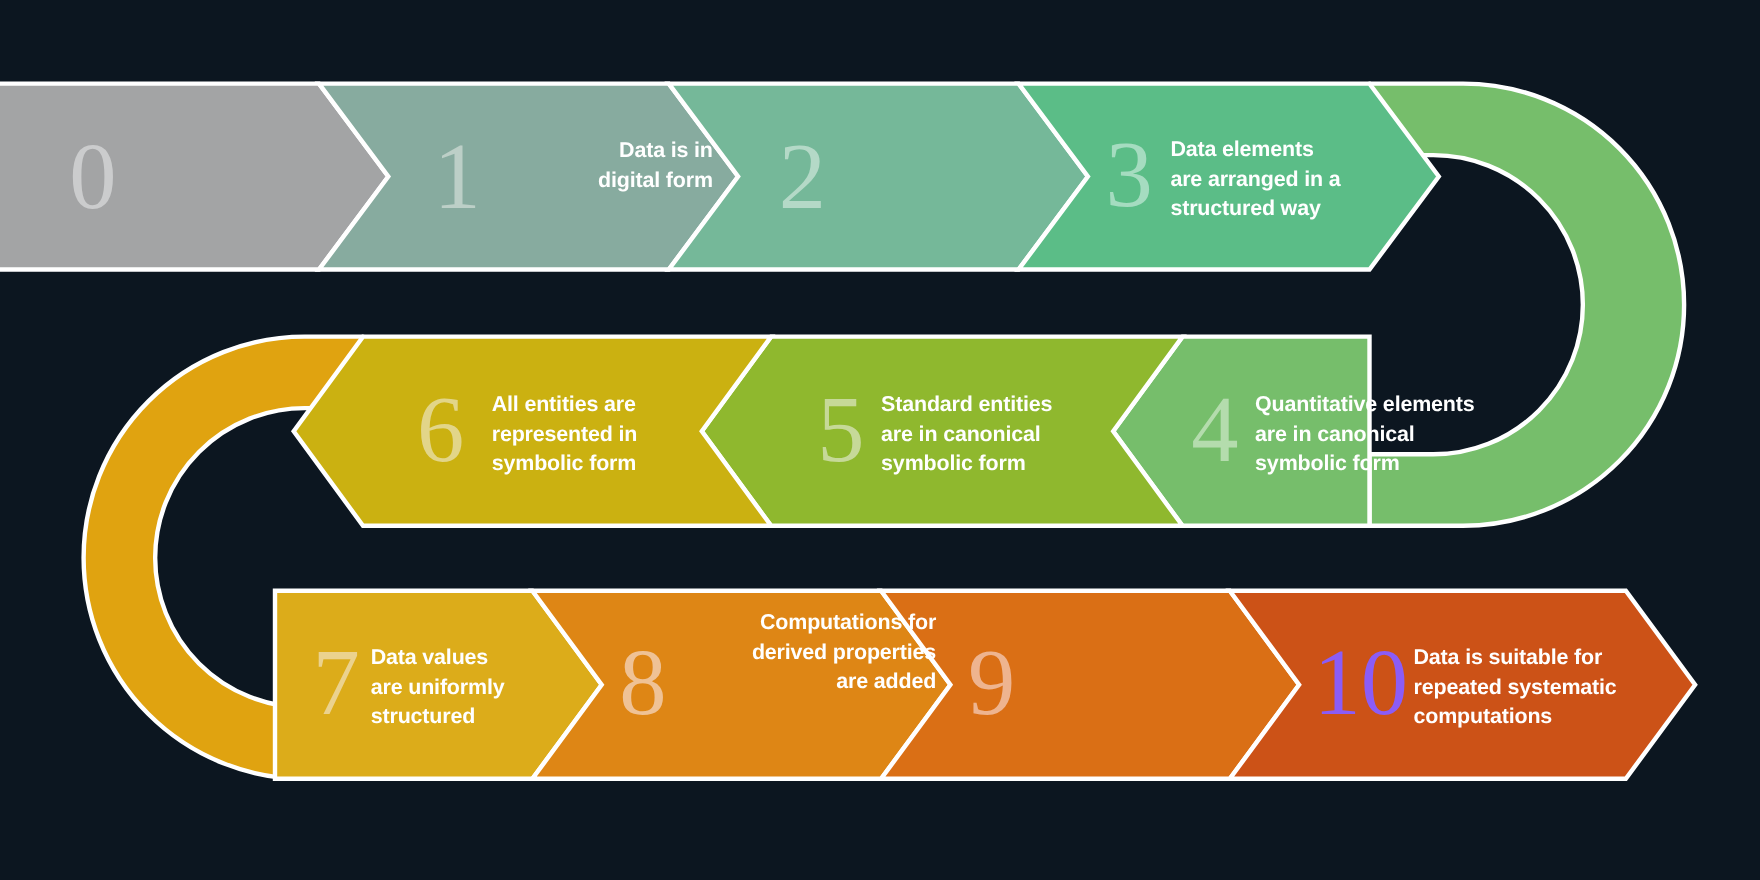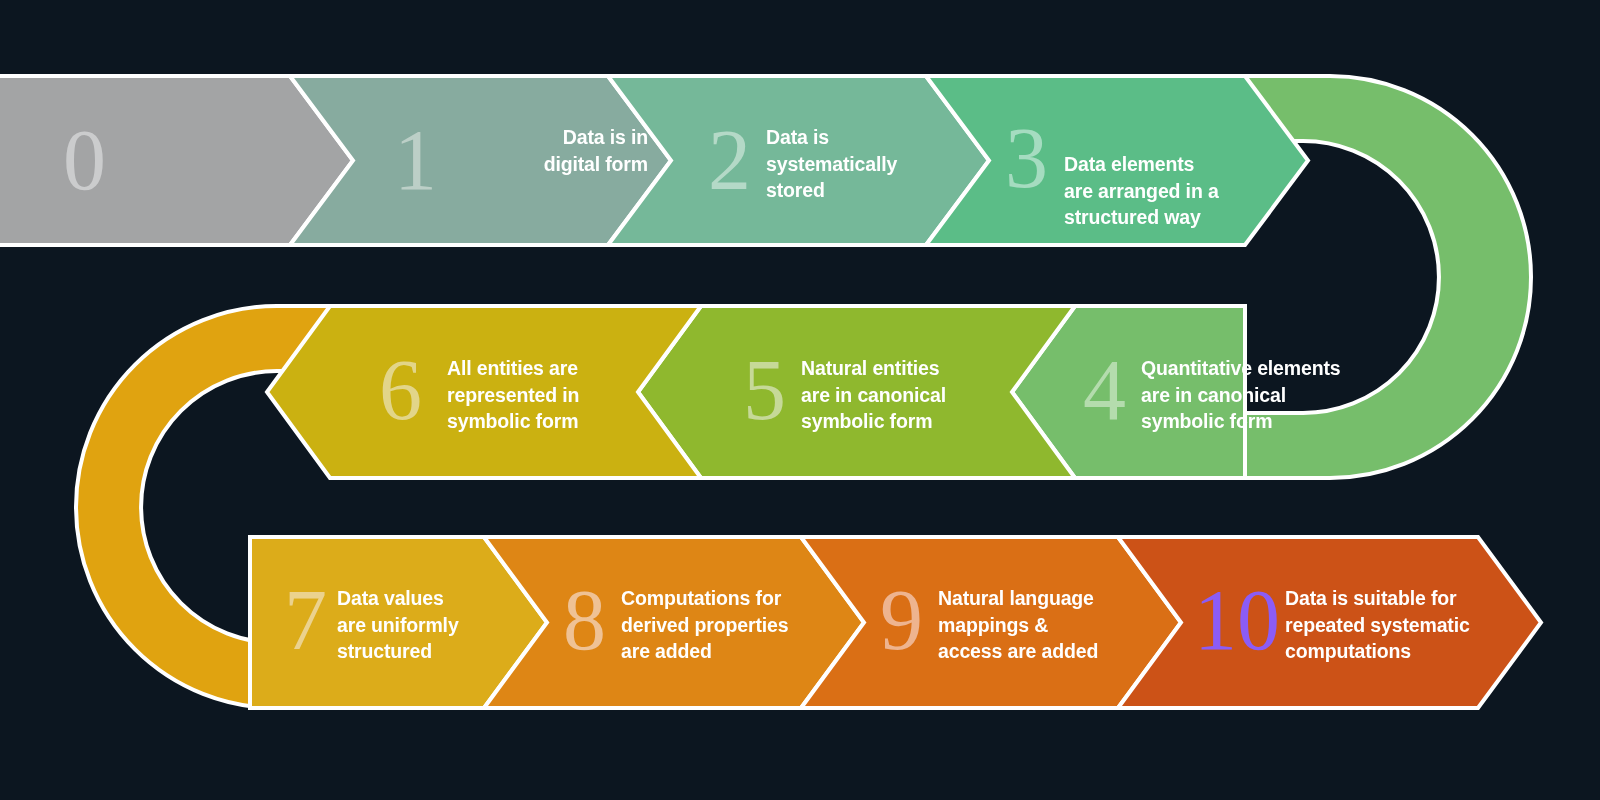--- a/index.html
+++ b/index.html
@@ -98,57 +98,51 @@
     <path d="M 1118 537 L 1478 537 L 1541 622.5 L 1478 708 L 1118 708 L 1181 622.5 Z" fill="#cc5217" stroke="#ffffff" stroke-width="4" stroke-linejoin="miter"></path>
   </svg>
 
   <div class="step-number" style="left:63px; top:117px; color:#cbcccd;">0</div>
 
   <div class="step-number" style="left:394px; top:117px; color:#bccfc7;">1</div>
   <div class="step-label" style="left:448px; top:124px; width:200px;text-align:right;">Data is in
 digital form</div>
 
   <div class="step-number" style="left:708px; top:117px; color:#b4d9c7;">2</div>
-  <div class="step-label" style="left:766px; top:124px; width:200px;">Data is
-systematically
-stored</div>
 
   <div class="step-number" style="left:1005px; top:115px; color:#a5dcc0;">3</div>
-  <div class="step-label" style="left:1064px; top:123px; width:230px;margin-top:28px;">Data elements
+  <div class="step-label" style="left:1064px; top:123px; width:230px;">Data elements
 are arranged in a
 structured way</div>
 
   <div class="step-number" style="left:1083px; top:347px; color:#b4dcad;">4</div>
   <div class="step-label" style="left:1141px; top:355px; width:260px;">Quantitative elements
 are in canonical
 symbolic form</div>
 
   <div class="step-number" style="left:743px; top:347px; color:#c6d998;">5</div>
-  <div class="step-label" style="left:801px; top:355px; width:230px;">Natural entities
+  <div class="step-label" style="left:801px; top:355px; width:230px;">Standard entities
 are in canonical
 symbolic form</div>
 
   <div class="step-number" style="left:379px; top:347px; color:#e2d589;">6</div>
   <div class="step-label" style="left:447px; top:355px; width:230px;">All entities are
 represented in
 symbolic form</div>
 
   <div class="step-number" style="left:284px; top:577px; color:#ebd28e;">7</div>
   <div class="step-label" style="left:337px; top:585px; width:200px;">Data values
 are uniformly
 structured</div>
 
   <div class="step-number" style="left:563px; top:577px; color:#efc295;">8</div>
-  <div class="step-label" style="left:621px; top:585px; width:230px;">Computations for
+  <div class="step-label" style="left:621px; top:553px; width:230px;text-align:right;">Computations for
 derived properties
 are added</div>
 
   <div class="step-number" style="left:880px; top:577px; color:#eeb48f;">9</div>
-  <div class="step-label" style="left:938px; top:585px; width:230px;">Natural language
-mappings &amp;
-access are added</div>
 
   <div class="step-number" style="left:1194px; top:577px; color:#8b5cf6;">10</div>
   <div class="step-label" style="left:1285px; top:585px; width:250px;">Data is suitable for
 repeated systematic
 computations</div>
 
 </div>
 
 </body></html>

